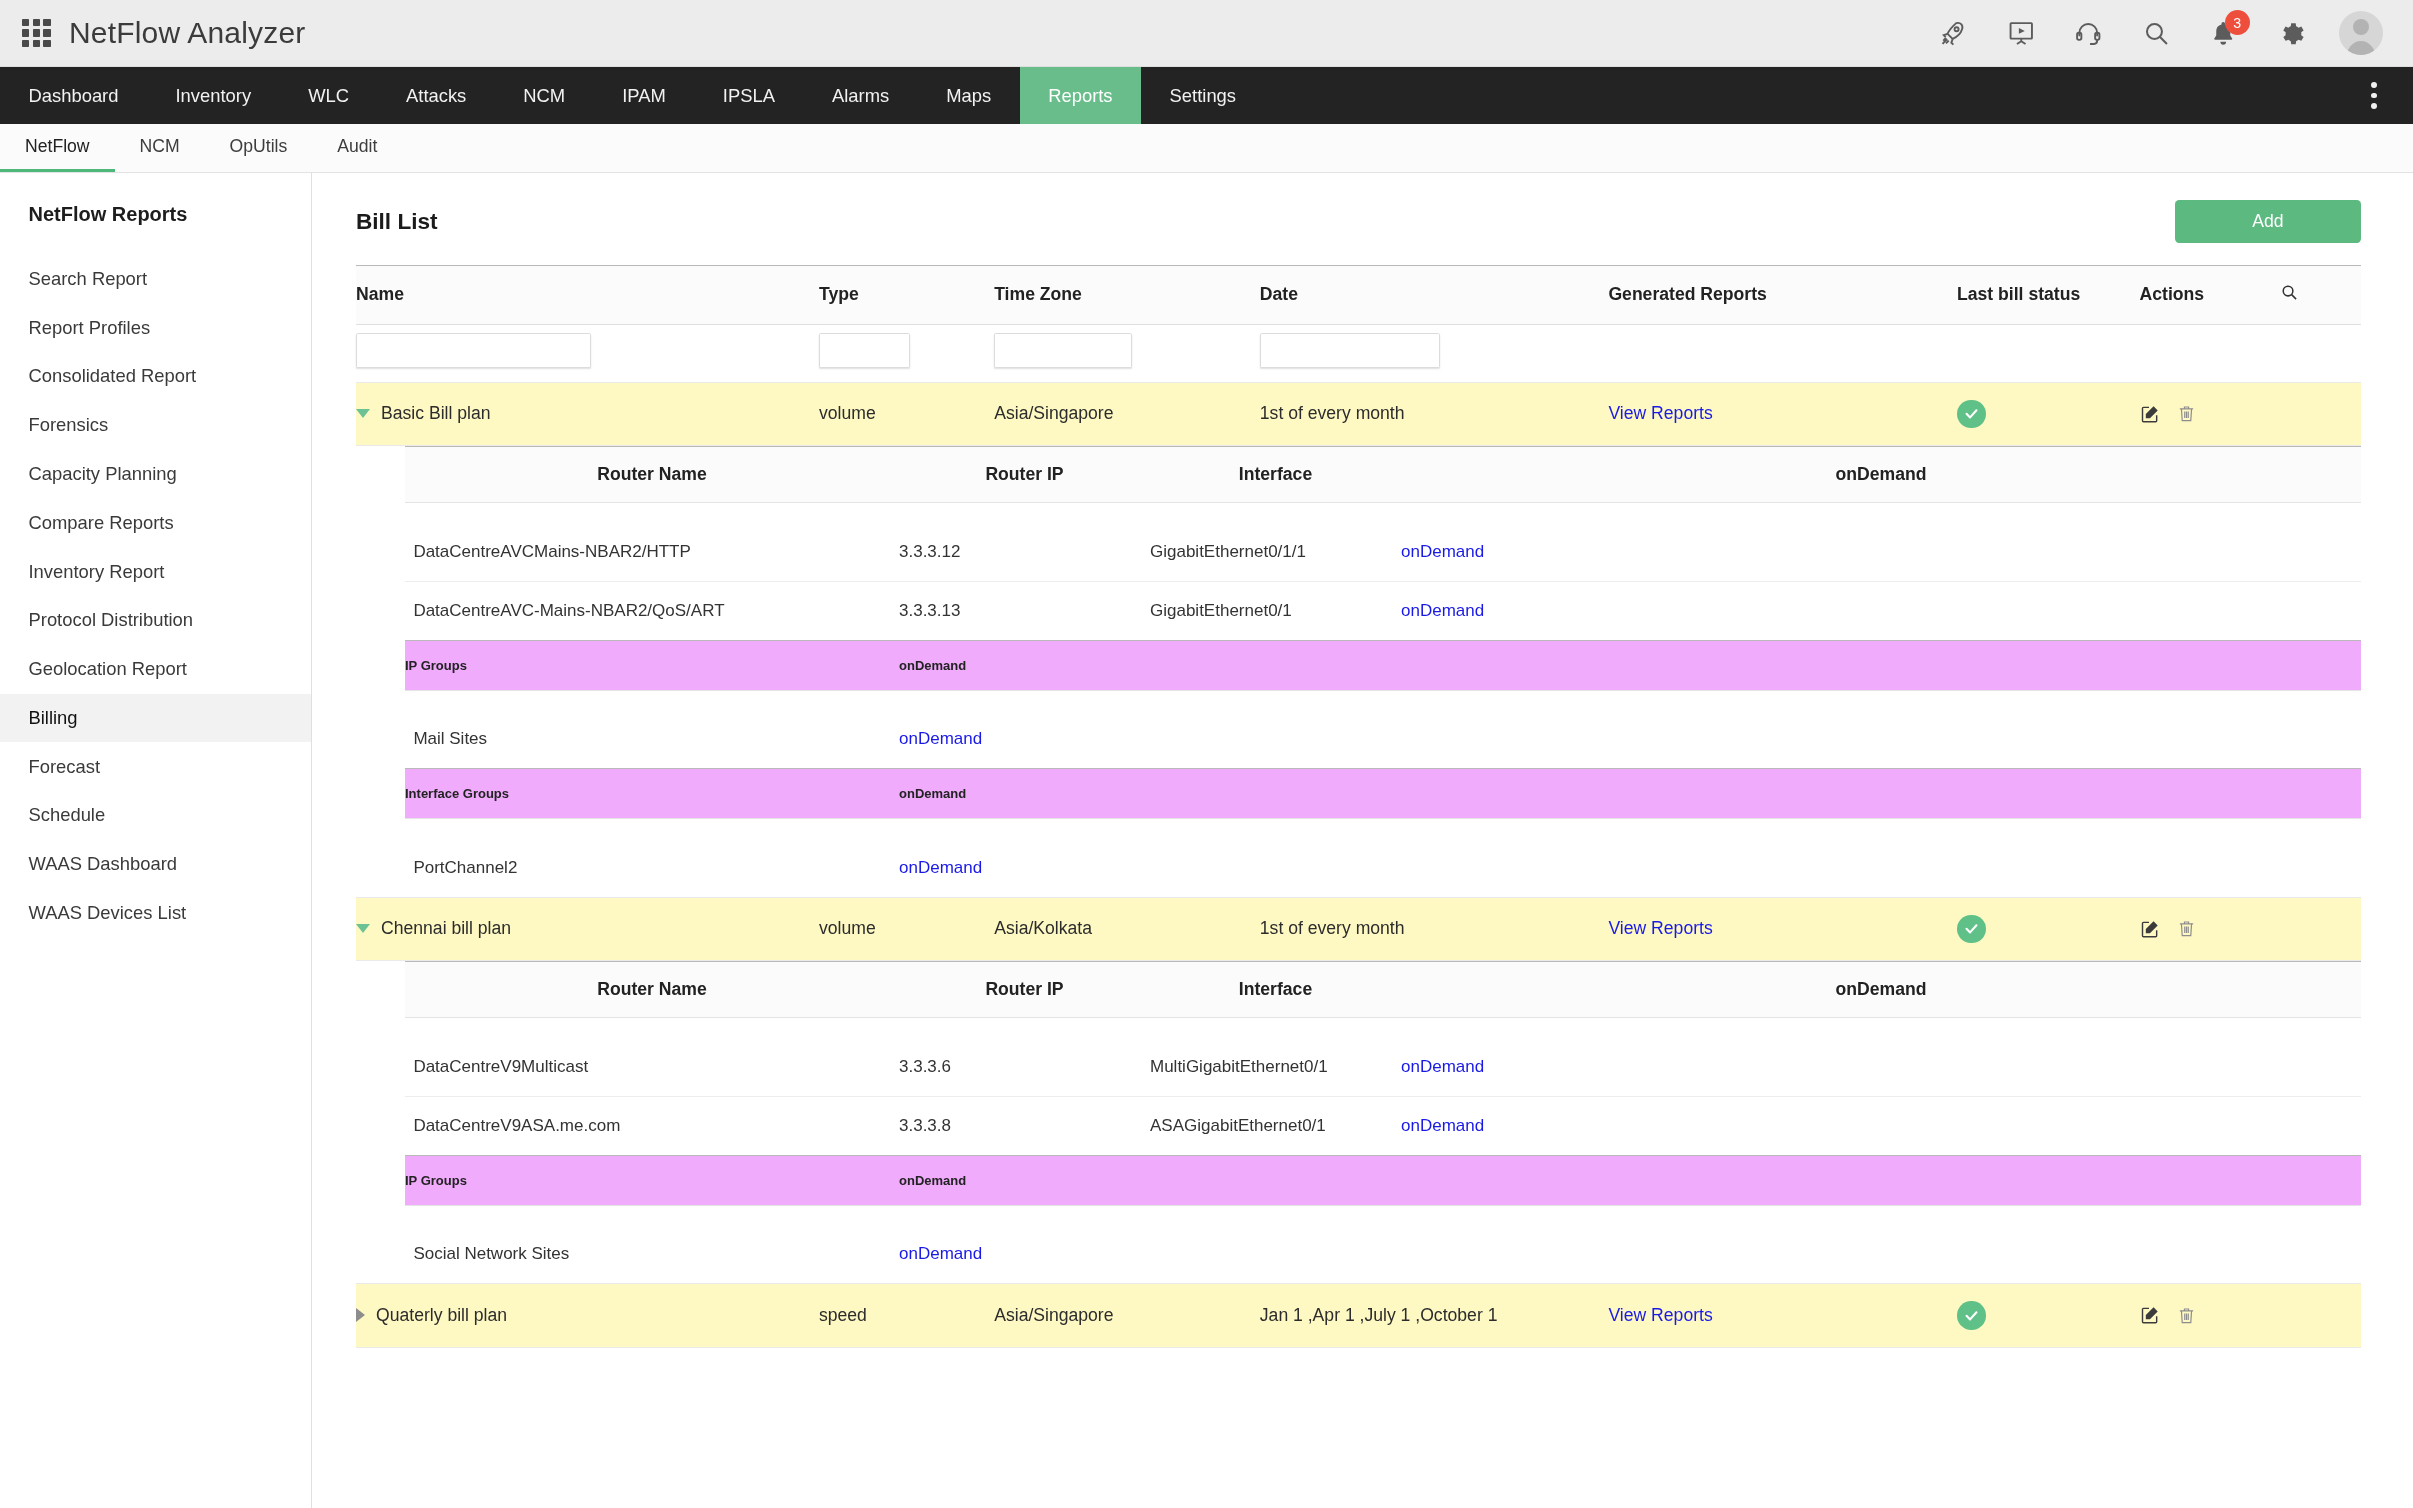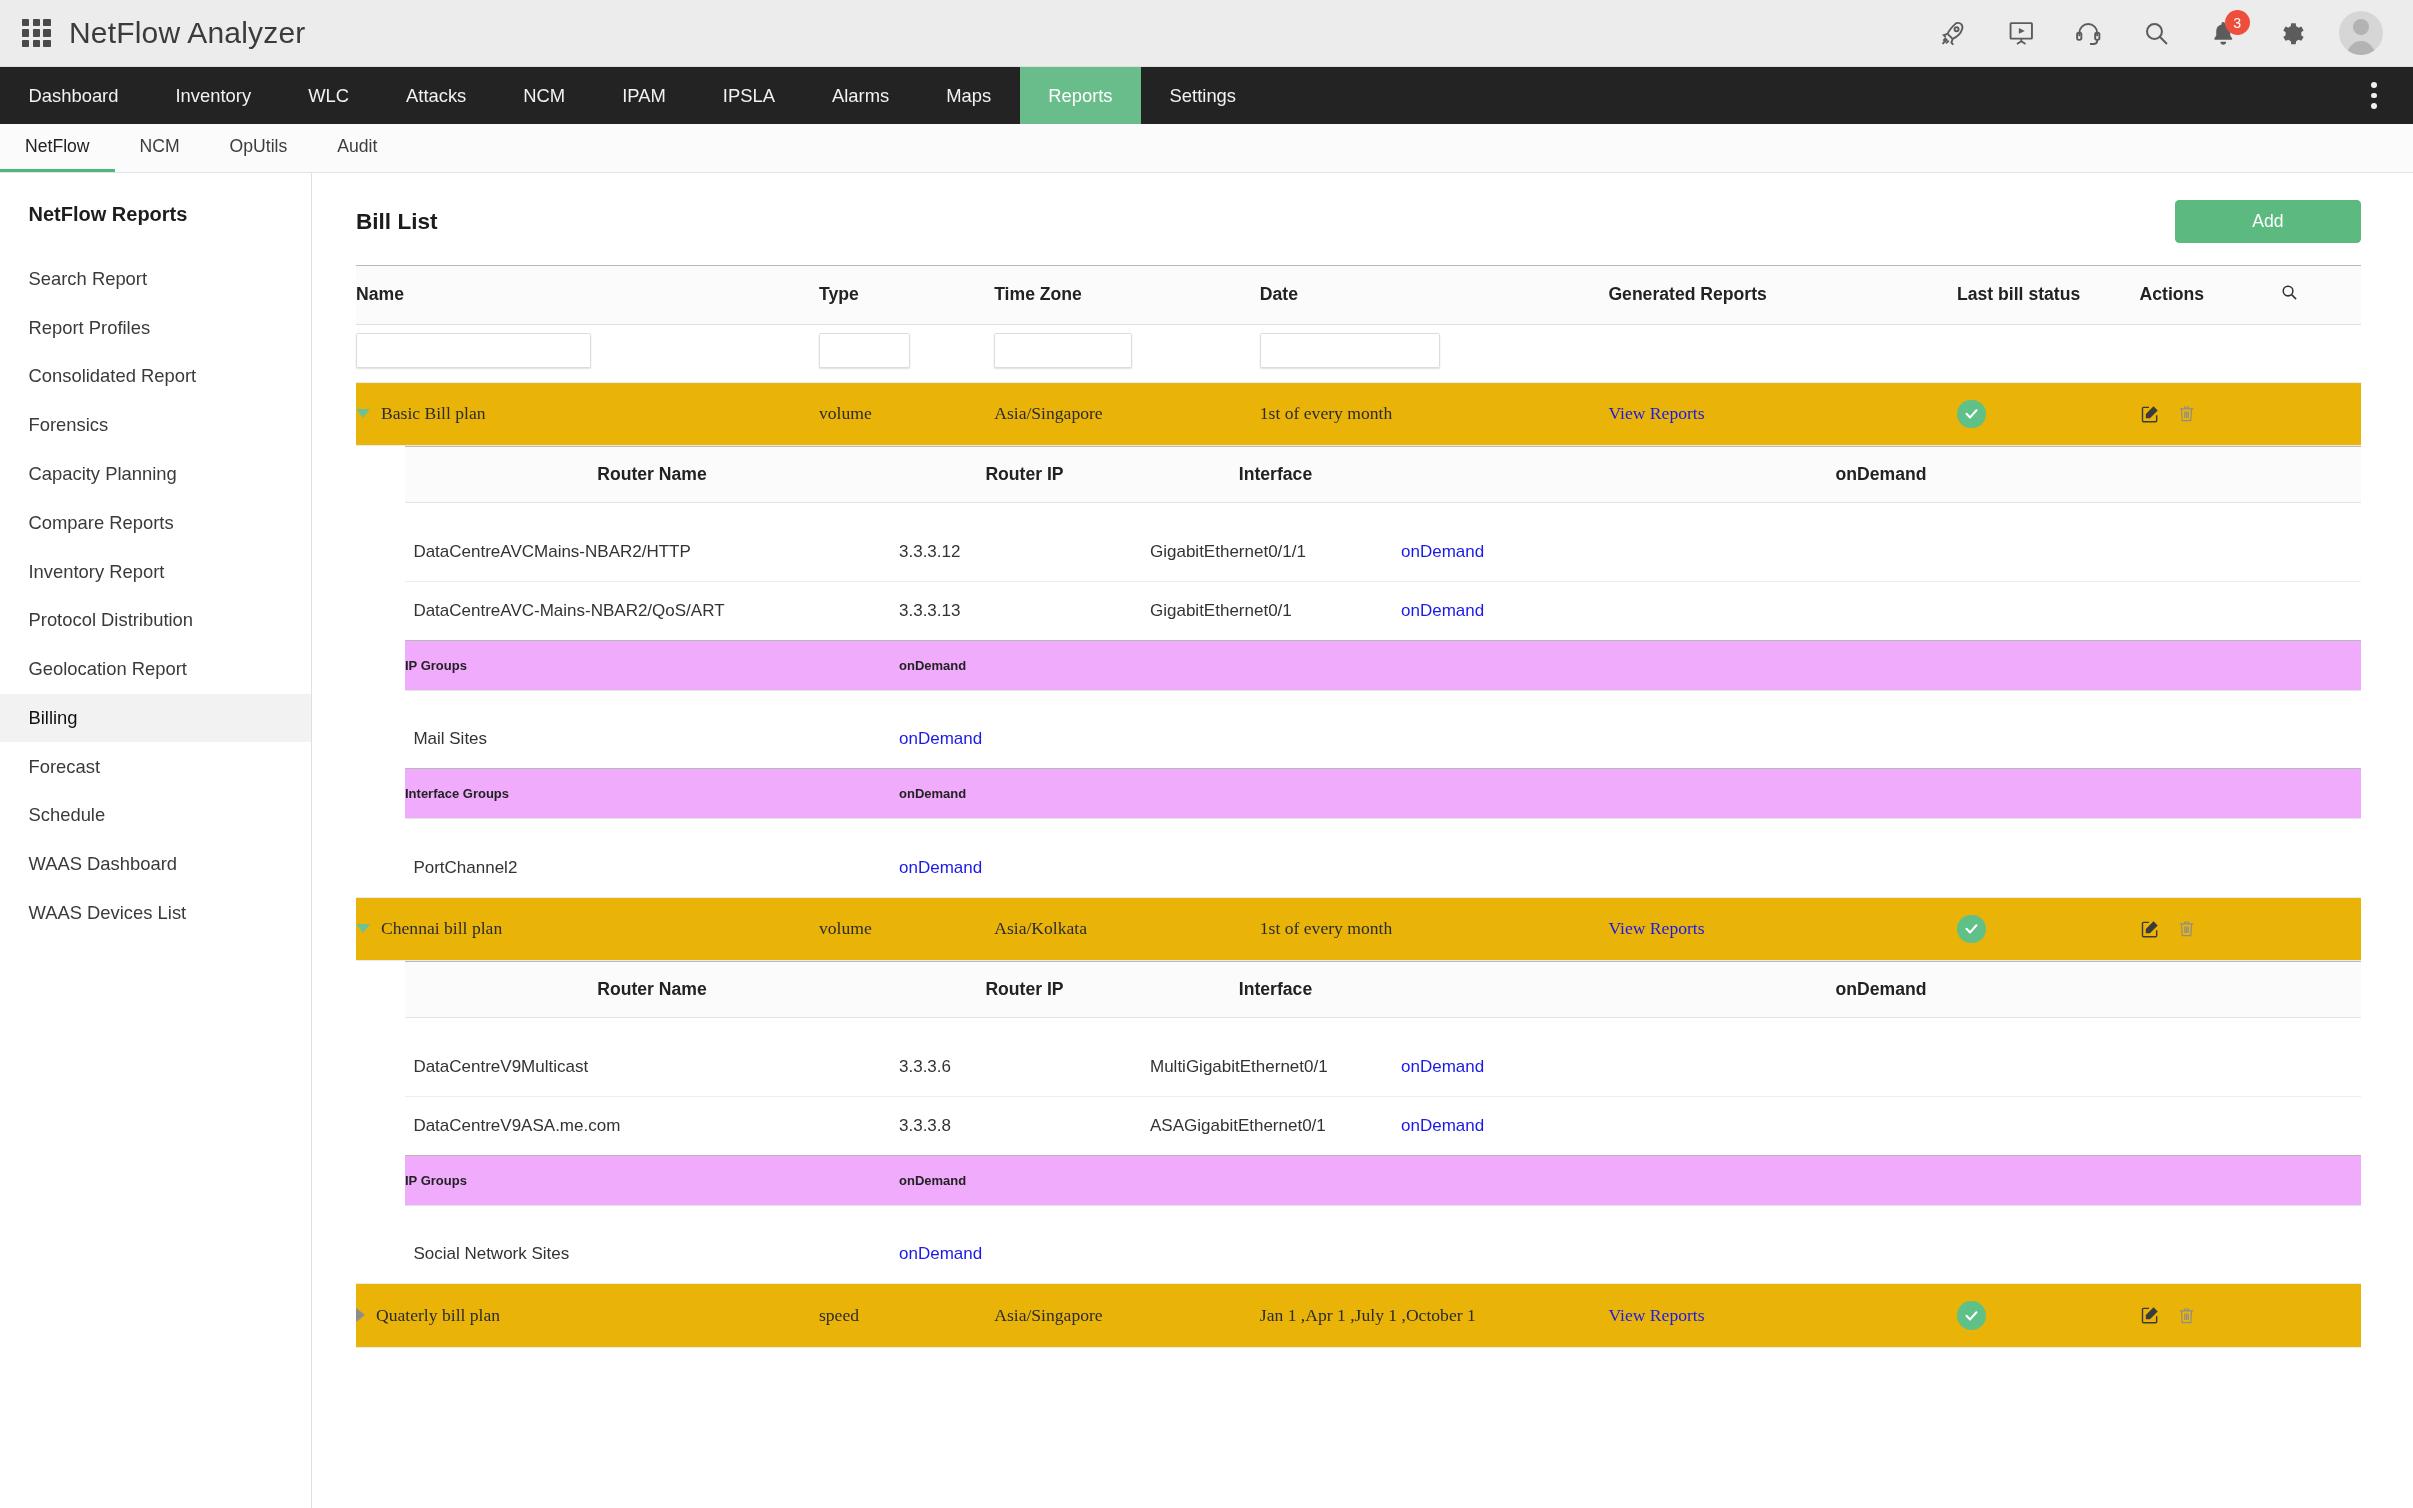--- a/index.html
+++ b/index.html
@@ -207,22 +207,21 @@
   .filter-input.w-tz   { max-width: 138px; }
   .filter-input.w-date { max-width: 180px; }
 
   .bill-row td {
     padding: 17px 0;
     font-size: 17.6px;
     color: #2c2c2c;
     border-top: 0.8px solid #eaeaea;
     border-bottom: 0.8px solid #eaeaea;
     vertical-align: middle;
-    background: #eab308;
-    font-family: Liberation Serif, serif;
+    background: #fef9c3;
   }
   .name-cell { display: flex; align-items: center; gap: 11px; }
   .tri-down {
     width: 0; height: 0;
     border-left: 7.5px solid transparent;
     border-right: 7.5px solid transparent;
     border-top: 9.2px solid #6cc294;
     cursor: pointer;
     flex: 0 0 auto;
   }

